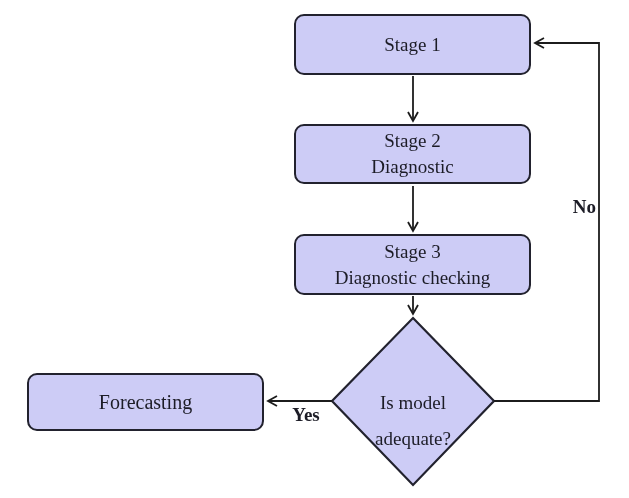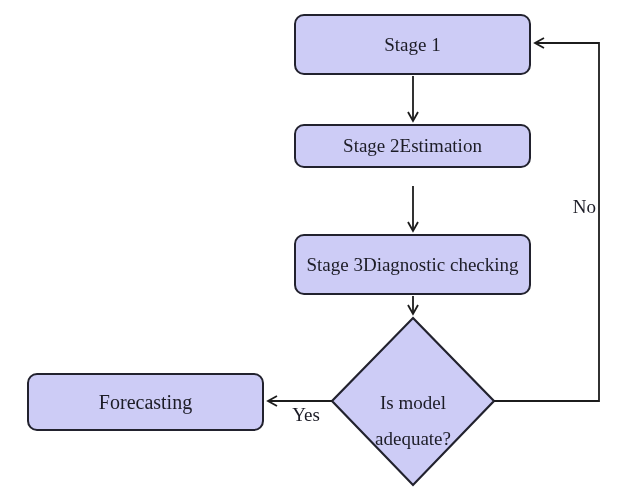--- a/index.html
+++ b/index.html
@@ -16,35 +16,35 @@
     color:var(--text-color);
     overflow:hidden;
   }
   .canvas{position:relative;width:629px;height:498px;}
   svg.connectors{position:absolute;left:0;top:0;width:629px;height:498px;}
   .node{
     position:absolute;
     background:var(--node-fill);
     border:2.5px solid var(--node-border);
     border-radius:10px;
-    display:flex;flex-direction:row;justify-content:center;align-items:center;
+    display:flex;flex-direction:column;justify-content:center;align-items:center;
     font-size:19px;line-height:26px;text-align:center;
     box-sizing:border-box;
   }
   .node-stage1{left:294px;top:14px;width:237px;height:61px;}
-  .node-stage2{left:294px;top:124px;width:237px;height:44px;}
+  .node-stage2{left:294px;top:124px;width:237px;height:60px;}
   .node-stage3{left:294px;top:234px;width:237px;height:61px;}
   .node-forecasting{left:27px;top:373px;width:237px;height:58px;font-size:20px;}
   .diamond-label{
     position:absolute;left:332px;top:363px;width:162px;
     text-align:center;font-size:19px;line-height:24px;
   }
   .diamond-label .l1{margin-bottom:12px;margin-top:28px;}
   .edge-label{
-    position:absolute;font-size:19px;line-height:22px;
+    position:absolute;font-size:19px;line-height:22px;font-weight:bold;
   }
   .edge-label-yes{left:284px;top:404px;width:44px;text-align:center;}
   .edge-label-no{left:558px;top:196px;width:38px;text-align:right;}
 </style>
 </head>
 <body>
 
 <div class="canvas">
 
   <svg class="connectors" viewBox="0 0 629 498" xmlns="http://www.w3.org/2000/svg">
@@ -66,21 +66,21 @@
 
     <polyline points="494,401 599,401 599,43 535,43" fill="none" stroke="var(--line-color)" stroke-width="1.8" marker-end="url(#arrow)"></polyline>
   </svg>
 
   <div class="node node-stage1">
     <div>Stage 1</div>
   </div>
 
   <div class="node node-stage2">
     <div>Stage 2</div>
-    <div>Estimation</div>
+    <div>Diagnostic</div>
   </div>
 
   <div class="node node-stage3">
     <div>Stage 3</div>
     <div>Diagnostic checking</div>
   </div>
 
   <div class="node node-forecasting">
     <div>Forecasting</div>
   </div>

